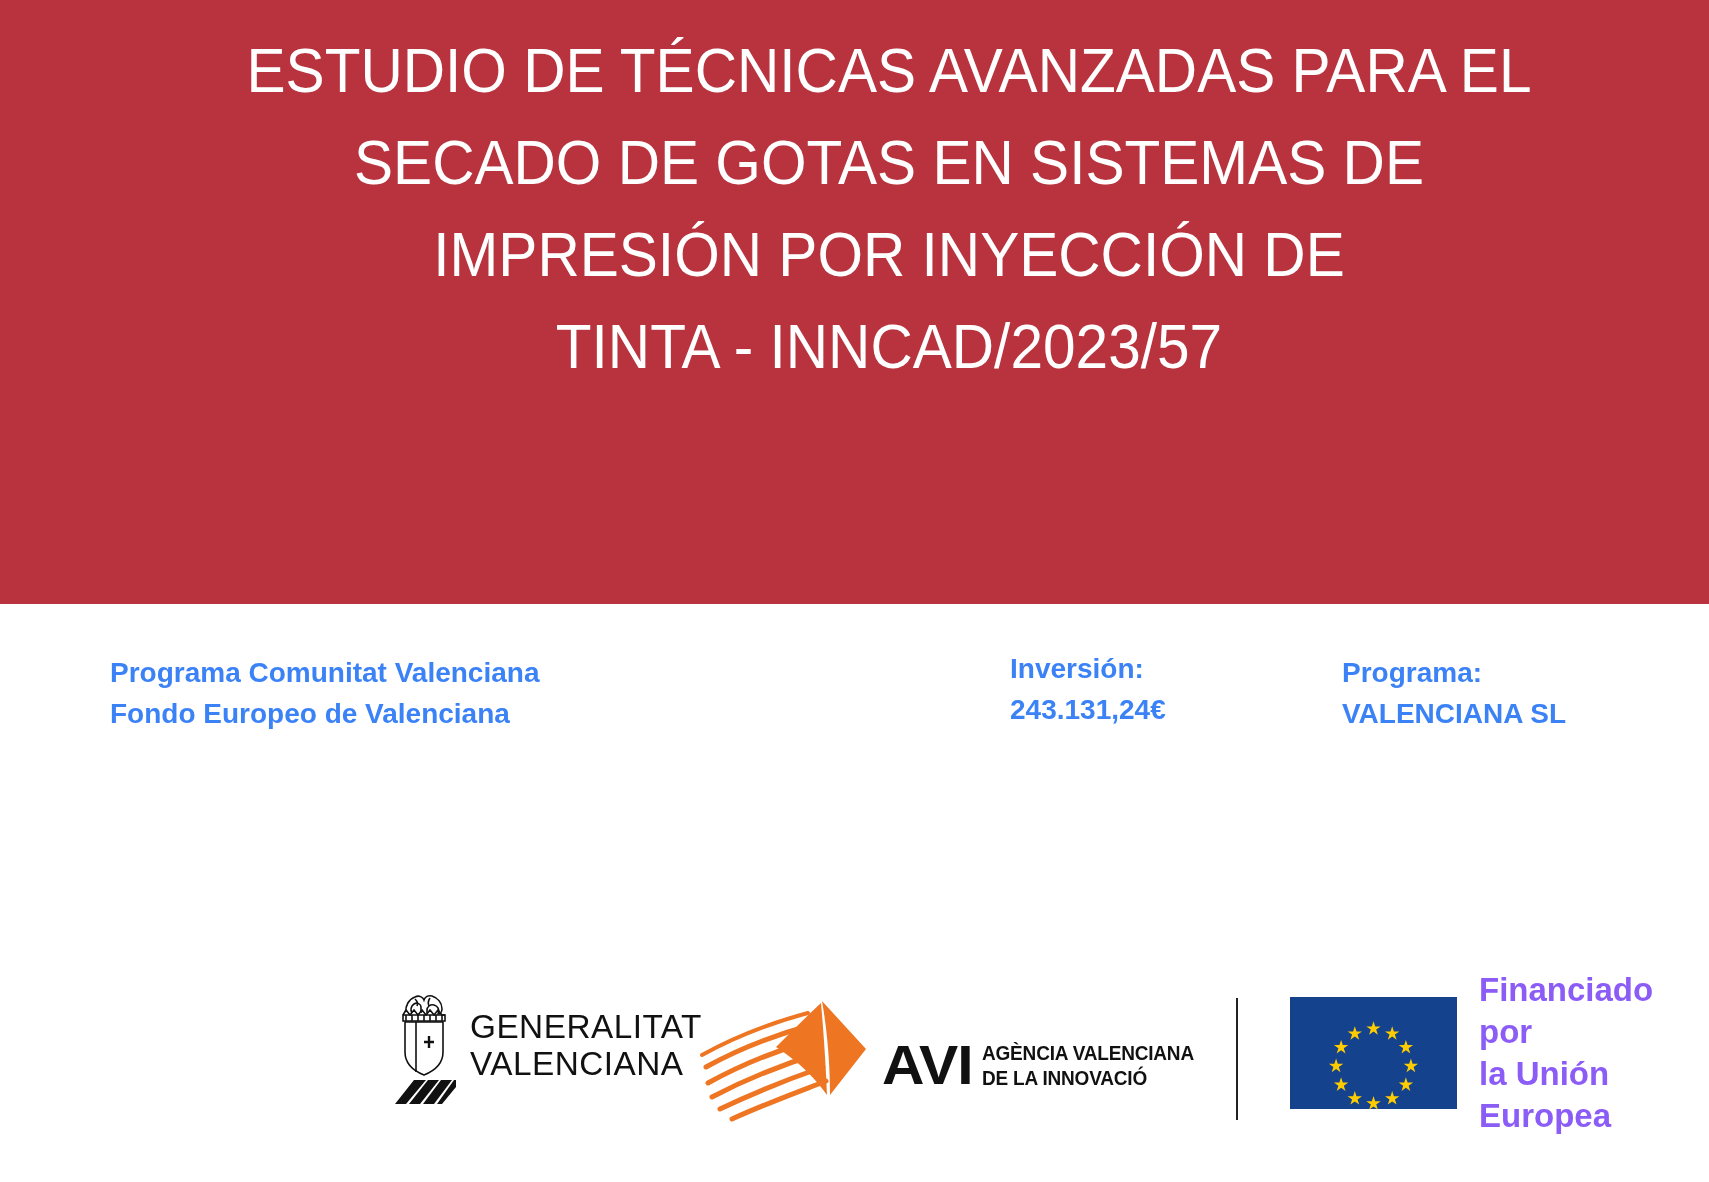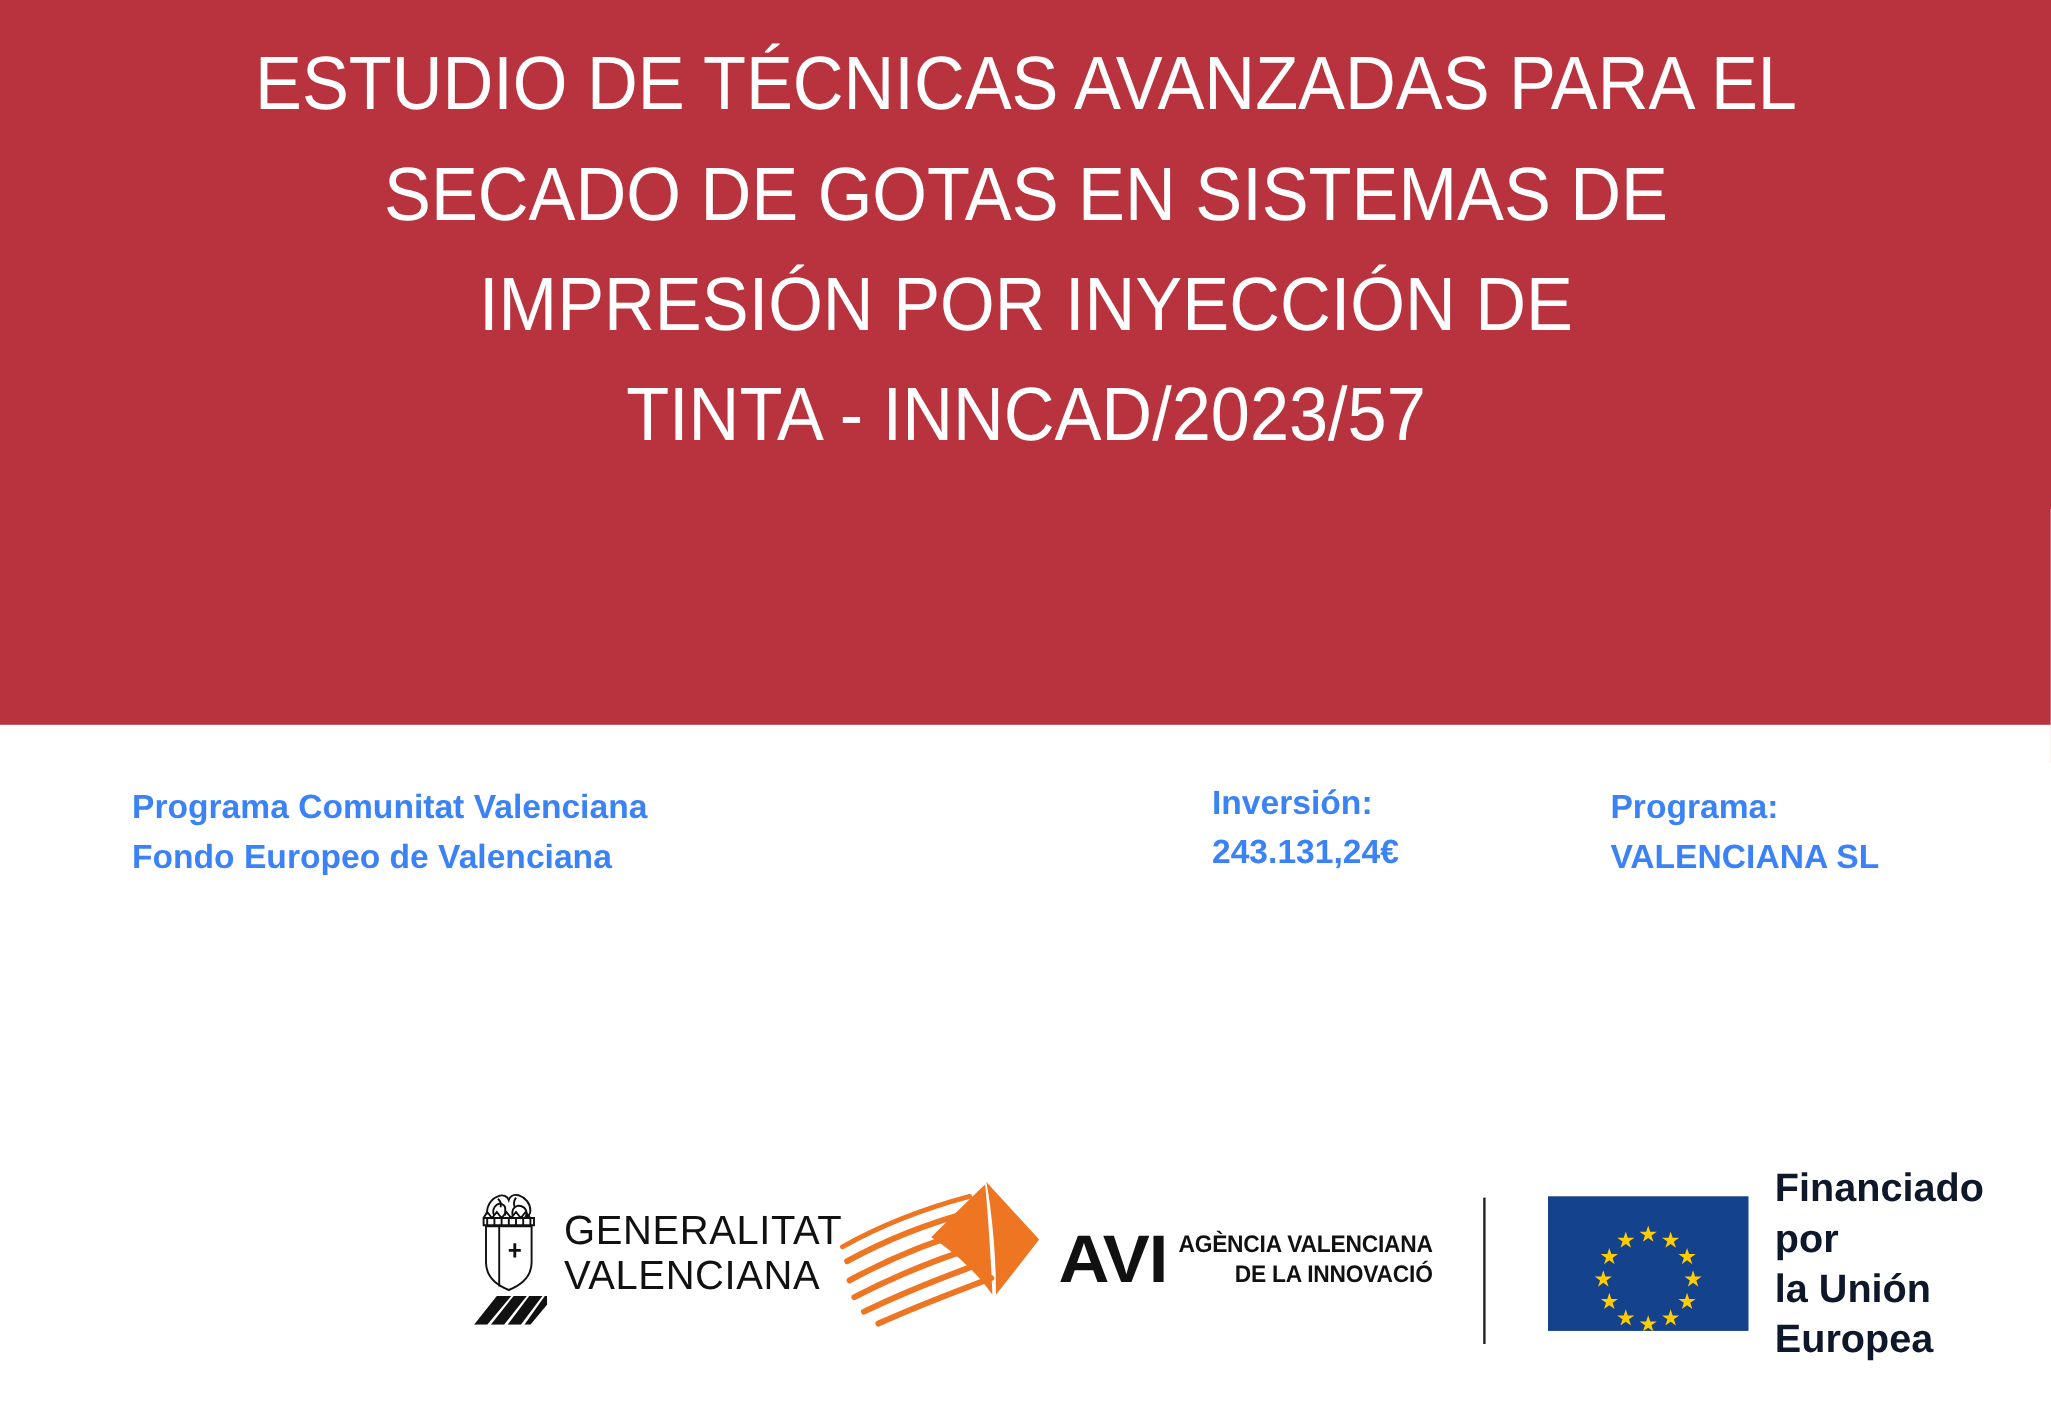--- a/index.html
+++ b/index.html
@@ -8,21 +8,21 @@
     background:#ffffff;
     font-family:"Liberation Sans", sans-serif;
     overflow:hidden;
   }
   .poster{ position:relative; width:1709px; height:1182px; background:#fff; }
 
   
   .banner{
     position:absolute; left:0; top:0; width:1709px; height:604px;
     background:#b8333d;
-    display:flex; align-items:flex-start; justify-content:center;
+    display:flex; align-items:flex-start; justify-content:flex-end;
   }
   .banner-title{
     margin-top:24px;
     width:1640px;
     text-align:center;
     color:#ffffff;
     font-family:"Liberation Sans", sans-serif;
     font-weight:400;
     font-size:63px;
     line-height:92px;
@@ -64,21 +64,21 @@
     font-size:34px;
     line-height:37px;
     color:#111111;
     letter-spacing:0.5px;
     white-space:pre-line;
     transform:scaleX(0.98);
     transform-origin:left center;
   }
 
   
-  .logo-avi{ left:690px; top:22px; height:128px;text-align:right; }
+  .logo-avi{ left:690px; top:38px; height:128px; }
   .avi-swoosh{ width:200px; height:126px; flex:0 0 auto; }
   .avi-mark{
     margin-left:-8px;
     font-family:"Liberation Sans", sans-serif;
     font-weight:bold;
     font-size:56px;
     line-height:56px;
     color:#111111;
     letter-spacing:-1px;
     transform:scaleX(1.05);
@@ -110,21 +110,21 @@
   .eu-flag{
     width:167px; height:112px; flex:0 0 auto;
     background:#14428c; display:block;
   }
   .eu-text{
     margin-left:22px;
     font-family:"Liberation Sans", sans-serif;
     font-weight:bold;
     font-size:33px;
     line-height:42px;
-    color:#0f172a;
+    color:#8b5cf6;
     white-space:pre-line;
   }
 </style>
 </head>
 <body>
 
 <div class="poster">
 
   <div class="banner">
     <div class="banner-title">ESTUDIO DE TÉCNICAS AVANZADAS PARA EL

